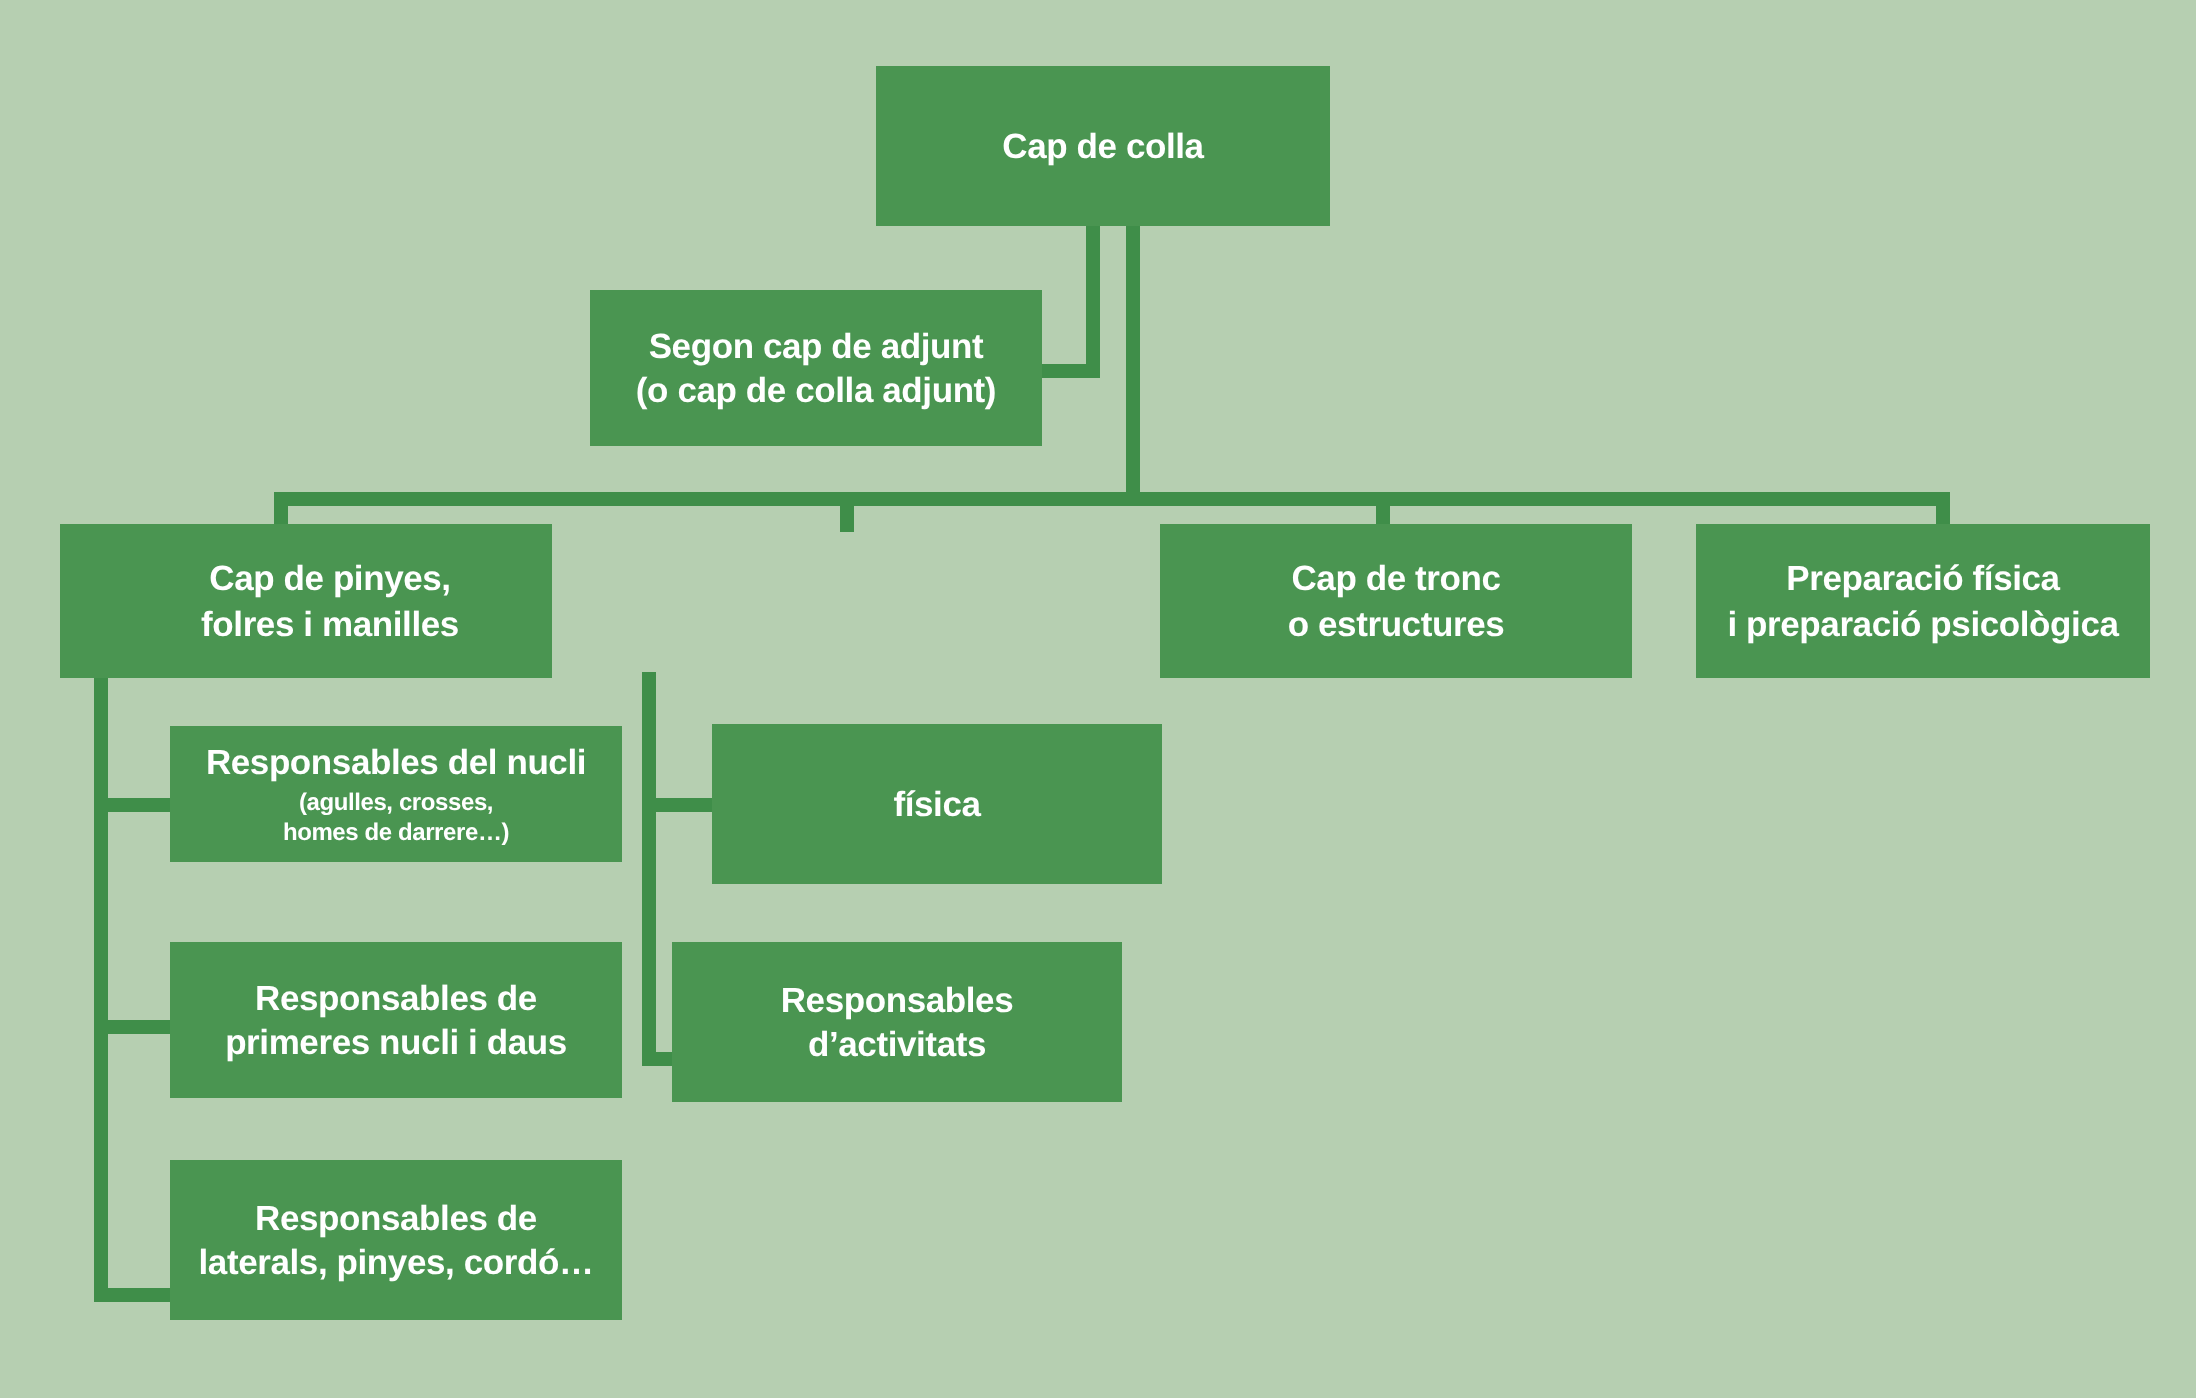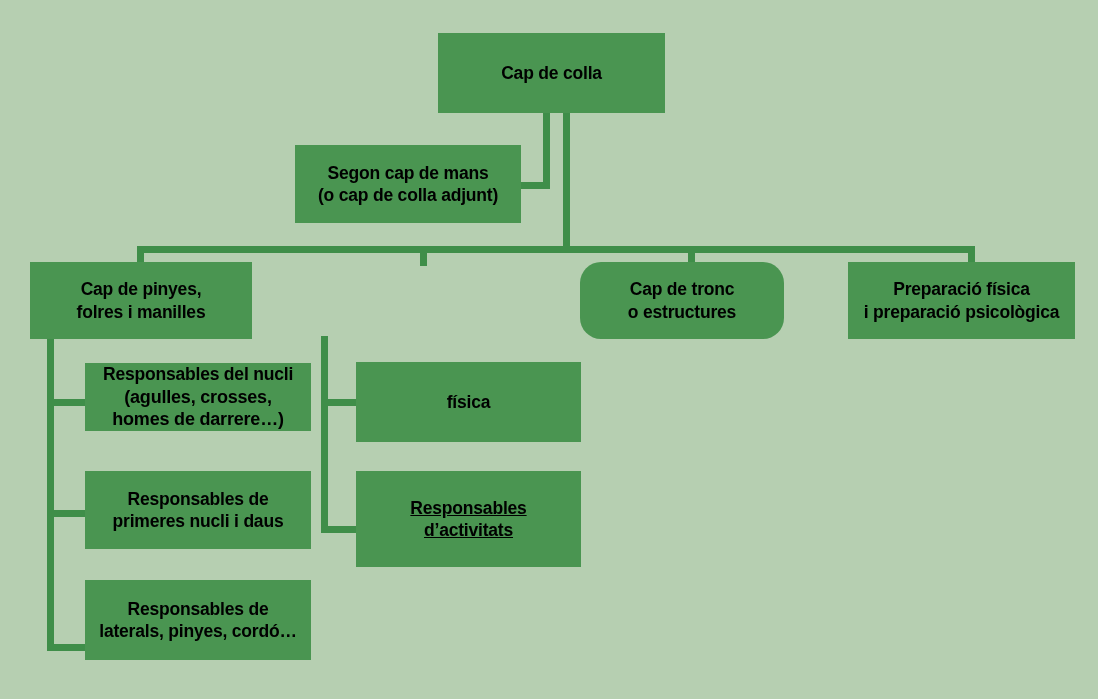--- a/index.html
+++ b/index.html
@@ -7,33 +7,33 @@
     position: relative;
     width: 1098px;
     height: 699px;
     background: #b6cfb1;
     overflow: hidden;
     font-family: "Liberation Sans", sans-serif;
   }
   .box {
     position: absolute;
     background: #4a9551;
-    color: #000000;
+    color: #ffffff;
     display: flex;
     flex-direction: column;
     align-items: center;
     justify-content: center;
     text-align: center;
     font-weight: bold;
     font-size: 17.5px;
     line-height: 1.28;
     letter-spacing: -0.2px;
   }
   .box .note {
-    font-size: 18px;
+    font-size: 12px;
     line-height: 1.2;
     margin-top: 1px;
   }
   .cline {
     position: absolute;
     background: #3f8e49;
   }
 </style>
 </head>
 <body>
@@ -54,31 +54,31 @@
   <div class="cline" style="left:47px;  top:644px; width:42px; height:7px;"></div>
   <div class="cline" style="left:321px; top:336px; width:7px; height:197px;"></div>
   <div class="cline" style="left:321px; top:399px; width:39px; height:7px;"></div>
   <div class="cline" style="left:321px; top:526px; width:39px; height:7px;"></div>
 
   <div class="box" style="left:438px; top:33px; width:227px; height:80px;">
     <span>Cap de colla</span>
   </div>
 
   <div class="box" style="left:295px; top:145px; width:226px; height:78px;">
-    <span>Segon cap de mans</span>
+    <span>Segon cap de adjunt</span>
     <span>(o cap de colla adjunt)</span>
   </div>
 
-  <div class="box" style="left:30px; top:262px; width:222px; height:77px;">
+  <div class="box" style="left:30px; top:262px; width:222px; height:77px;padding-left:24px;">
     <span>Cap de pinyes,</span>
     <span>folres i manilles</span>
   </div>
 
 
-  <div class="box" style="left:580px; top:262px; width:204px; height:77px;border-radius:21px;">
+  <div class="box" style="left:580px; top:262px; width:236px; height:77px;">
     <span>Cap de tronc</span>
     <span>o estructures</span>
   </div>
 
   <div class="box" style="left:848px; top:262px; width:227px; height:77px;">
     <span>Preparació física</span>
     <span>i preparació psicològica</span>
   </div>
 
   <div class="box" style="left:85px; top:363px; width:226px; height:68px;">
@@ -94,18 +94,18 @@
 
   <div class="box" style="left:85px; top:580px; width:226px; height:80px;">
     <span>Responsables de</span>
     <span>laterals, pinyes, cordó…</span>
   </div>
 
   <div class="box" style="left:356px; top:362px; width:225px; height:80px;">
     <span>física</span>
   </div>
 
-  <div class="box" style="left:356px; top:471px; width:225px; height:96px;text-decoration:underline;">
+  <div class="box" style="left:336px; top:471px; width:225px; height:80px;">
     <span>Responsables</span>
     <span>d’activitats</span>
   </div>
 
 </div>
 
 </body></html>

